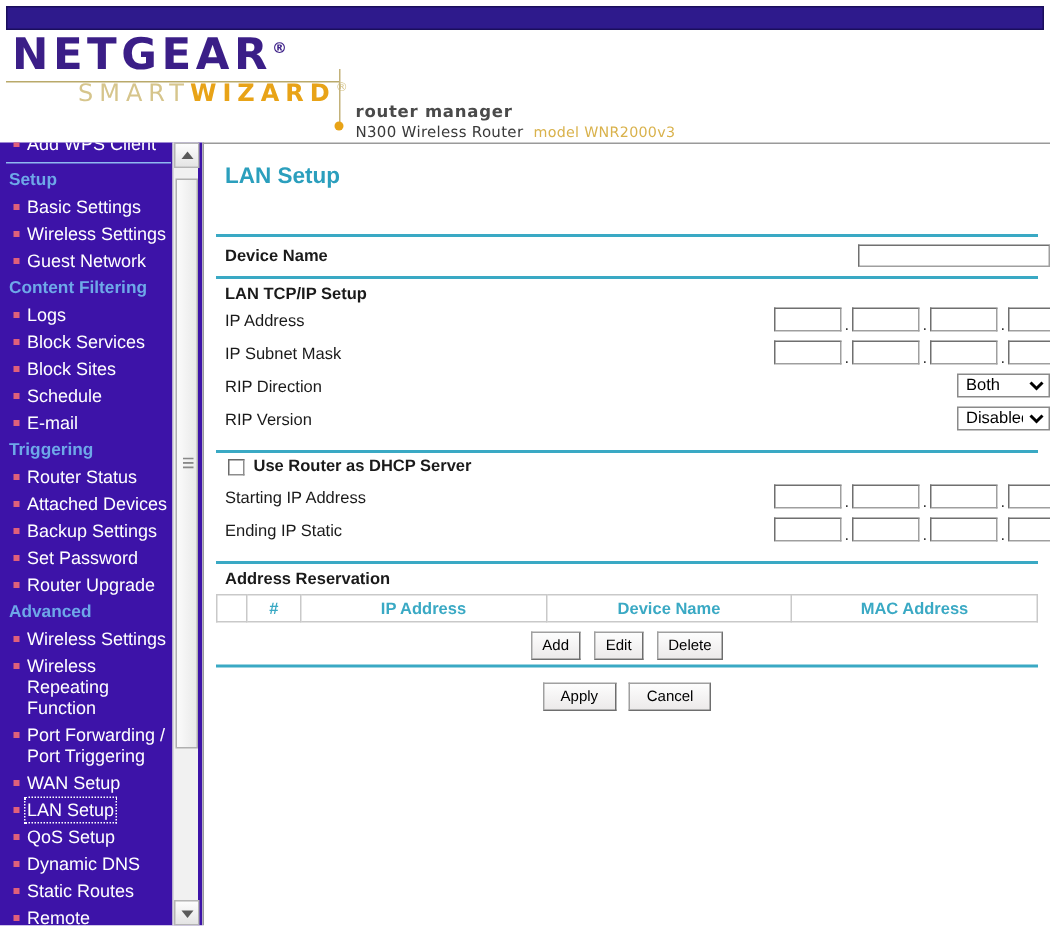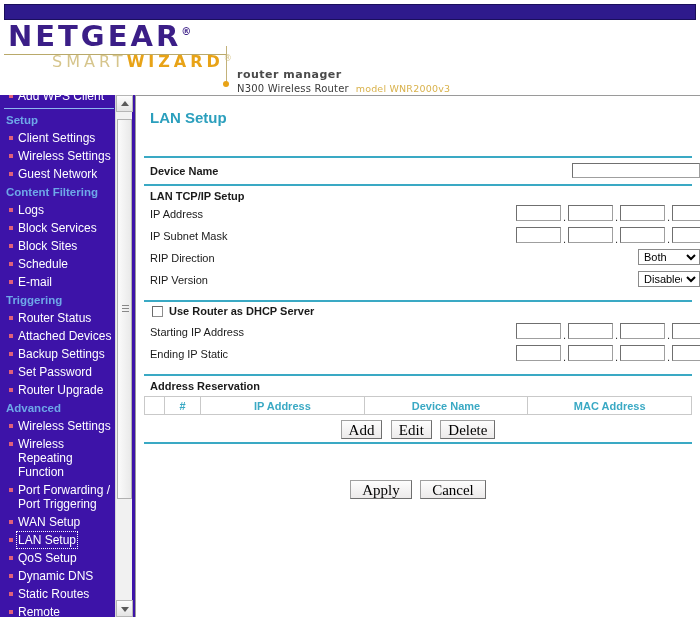--- a/index.html
+++ b/index.html
@@ -351,38 +351,37 @@
     font-family: "Liberation Sans", sans-serif;
   }
   th.c-sel { width: 20px; }
   th.c-num { width: 36px; }
 
   .btn-row {
     text-align: center;
     padding: 5px 0 3px 0;
   }
   .btn {
-    font-family: Liberation Serif, serif;
-    font-size: 15px;
+    font-family: Liberation Sans, sans-serif;
+    font-size: 10px;
     color: #000;
     background: linear-gradient(#fdfdfd, #eceaea);
     border: 1px solid #a0a0a0;
     border-right-color: #6e6e6e;
     border-bottom-color: #6e6e6e;
     padding: 1px 7px;
     margin: 0 2px;
     height: 19px;
     cursor: pointer;
   }
   .btn.wide { padding: 1px 11px; }
 
   .apply-row {
     text-align: center;
     padding: 9px 0 0 0;
-    margin-top: 27px;
   }
 </style>
 </head>
 <body>
 
 <div id="page">
 
   <div class="top-bar"></div>
 
   <div class="brand">
@@ -398,21 +397,21 @@
     <div class="rm-title">router manager</div>
     <div class="rm-sub"><span>N300 Wireless Router</span>&nbsp;&nbsp;<span class="rm-model">model WNR2000v3</span></div>
   </div>
 
   <div class="sidebar-wrap">
     <div class="sidebar">
       <ul class="nav-list" id="nav-list">
           <li class="nav-item"><span class="bullet"></span><span class="label-box">Add WPS Client</span></li>
           <li class="nav-divider"></li>
           <li class="nav-section">Setup</li>
-          <li class="nav-item"><span class="bullet"></span><span class="label-box">Client Settings</span></li>
+          <li class="nav-item"><span class="bullet"></span><span class="label-box">Basic Settings</span></li>
           <li class="nav-item"><span class="bullet"></span><span class="label-box">Wireless Settings</span></li>
           <li class="nav-item"><span class="bullet"></span><span class="label-box">Guest Network</span></li>
           <li class="nav-section">Content Filtering</li>
           <li class="nav-item"><span class="bullet"></span><span class="label-box">Logs</span></li>
           <li class="nav-item"><span class="bullet"></span><span class="label-box">Block Services</span></li>
           <li class="nav-item"><span class="bullet"></span><span class="label-box">Block Sites</span></li>
           <li class="nav-item"><span class="bullet"></span><span class="label-box">Schedule</span></li>
           <li class="nav-item"><span class="bullet"></span><span class="label-box">E-mail</span></li>
           <li class="nav-section">Triggering</li>
           <li class="nav-item"><span class="bullet"></span><span class="label-box">Router Status</span></li>

